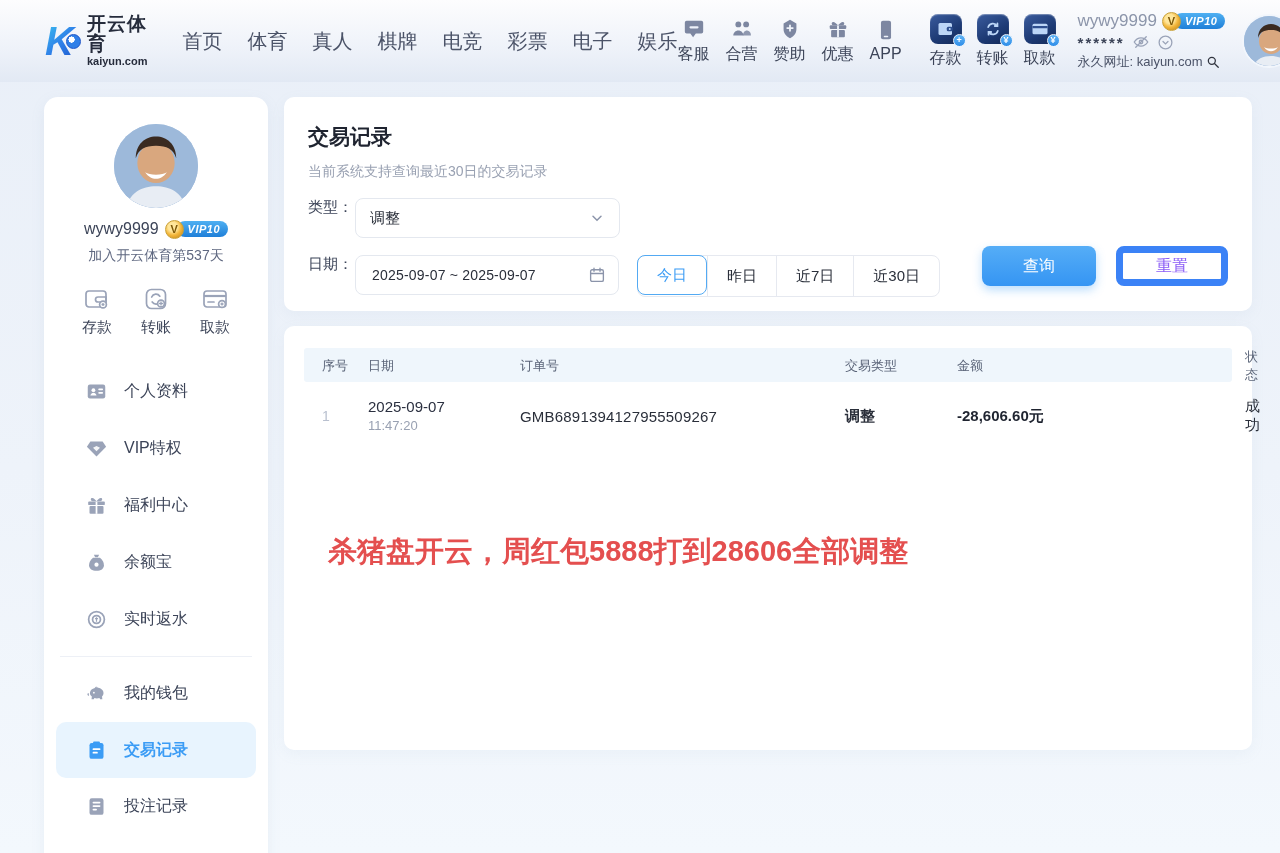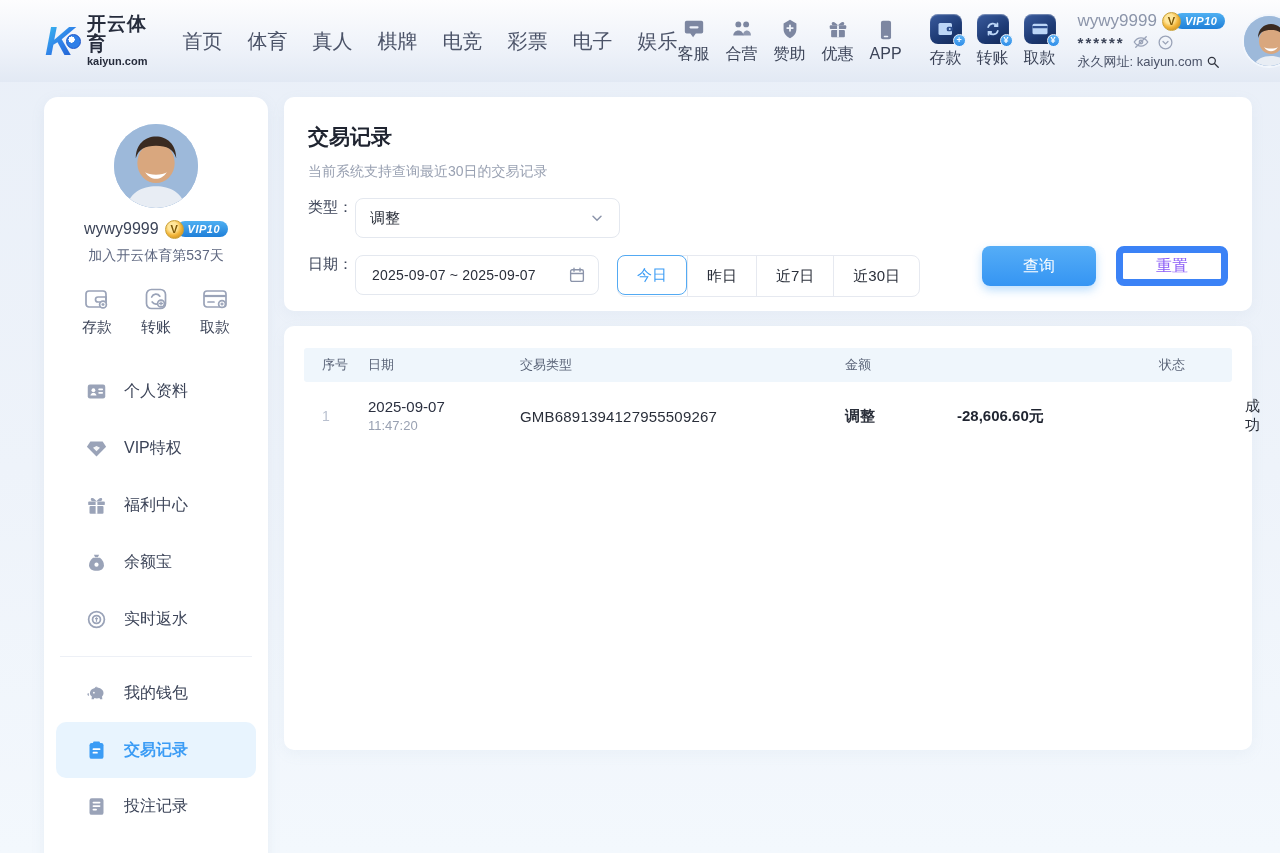--- a/index.html
+++ b/index.html
@@ -123,21 +123,21 @@
   .page-title { font-size:21px; font-weight:bold; color:#1f2430; }
   .page-subtitle { font-size:14px; color:#99a1b2; margin-top:12px; }
   .filter-row { display:flex; align-items:flex-start; margin-top:17px; }
   .filter-label { font-size:15px; color:#3c4458; width:47px; }
   .select-box {
     width:265px; height:40px; border:1px solid #e4e8ef; border-radius:8px;
     display:flex; align-items:center; padding:0 14px; cursor:pointer; background:#fff;
   }
   .select-value { font-size:15px; color:#2a2f3a; flex:1; }
   .date-box {
-    width:244px; height:40px; border:1px solid #e4e8ef; border-radius:8px;
+    width:264px; height:40px; border:1px solid #e4e8ef; border-radius:8px;
     display:flex; align-items:center; padding:0 12px 0 16px; cursor:pointer; background:#fff;
   }
   .date-value { font-size:14px; color:#2a2f3a; flex:1; letter-spacing:.2px; }
   .chev, .cal { color:#8b94aa; }
 
   .range-group { display:flex; margin-left:18px; border:1px solid #e6e9f0; border-radius:8px; background:#fff; }
   .range-btn {
     min-width:64px; height:40px; display:flex; align-items:center; justify-content:center;
     font-size:15px; color:#2a2f3a; cursor:pointer; border-left:1px solid #e6e9f0; padding:0 19px;
   }
@@ -528,31 +528,33 @@
     <div class="action-btns">
       <div class="btn btn-primary">查询</div>
       <div class="btn btn-ghost">重置</div>
     </div>
   </div>
 
   <div class="card table-card">
     <div class="t-grid t-head">
       <span class="th">序号</span>
       <span class="th">日期</span>
+      <span class="th">订单号</span>
       <span class="th">交易类型</span>
       <span class="th">金额</span>
       <span class="th th-right">状态</span>
     </div>
 
     <div class="t-grid t-row">
       <span class="td-index">1</span>
       <span class="td-date">
         <div class="d">2025-09-07</div>
         <div class="t">11:47:20</div>
       </span>
       <span class="td-order">GMB6891394127955509267</span>
       <span class="td-type">调整</span>
       <span class="td-amount">-28,606.60元</span>
       <span class="td-status td-right">成功</span>
     </div>
 
+    <div class="annotation">杀猪盘开云，周红包5888打到28606全部调整</div>
   </div>
 </div>
 
 </body></html>

